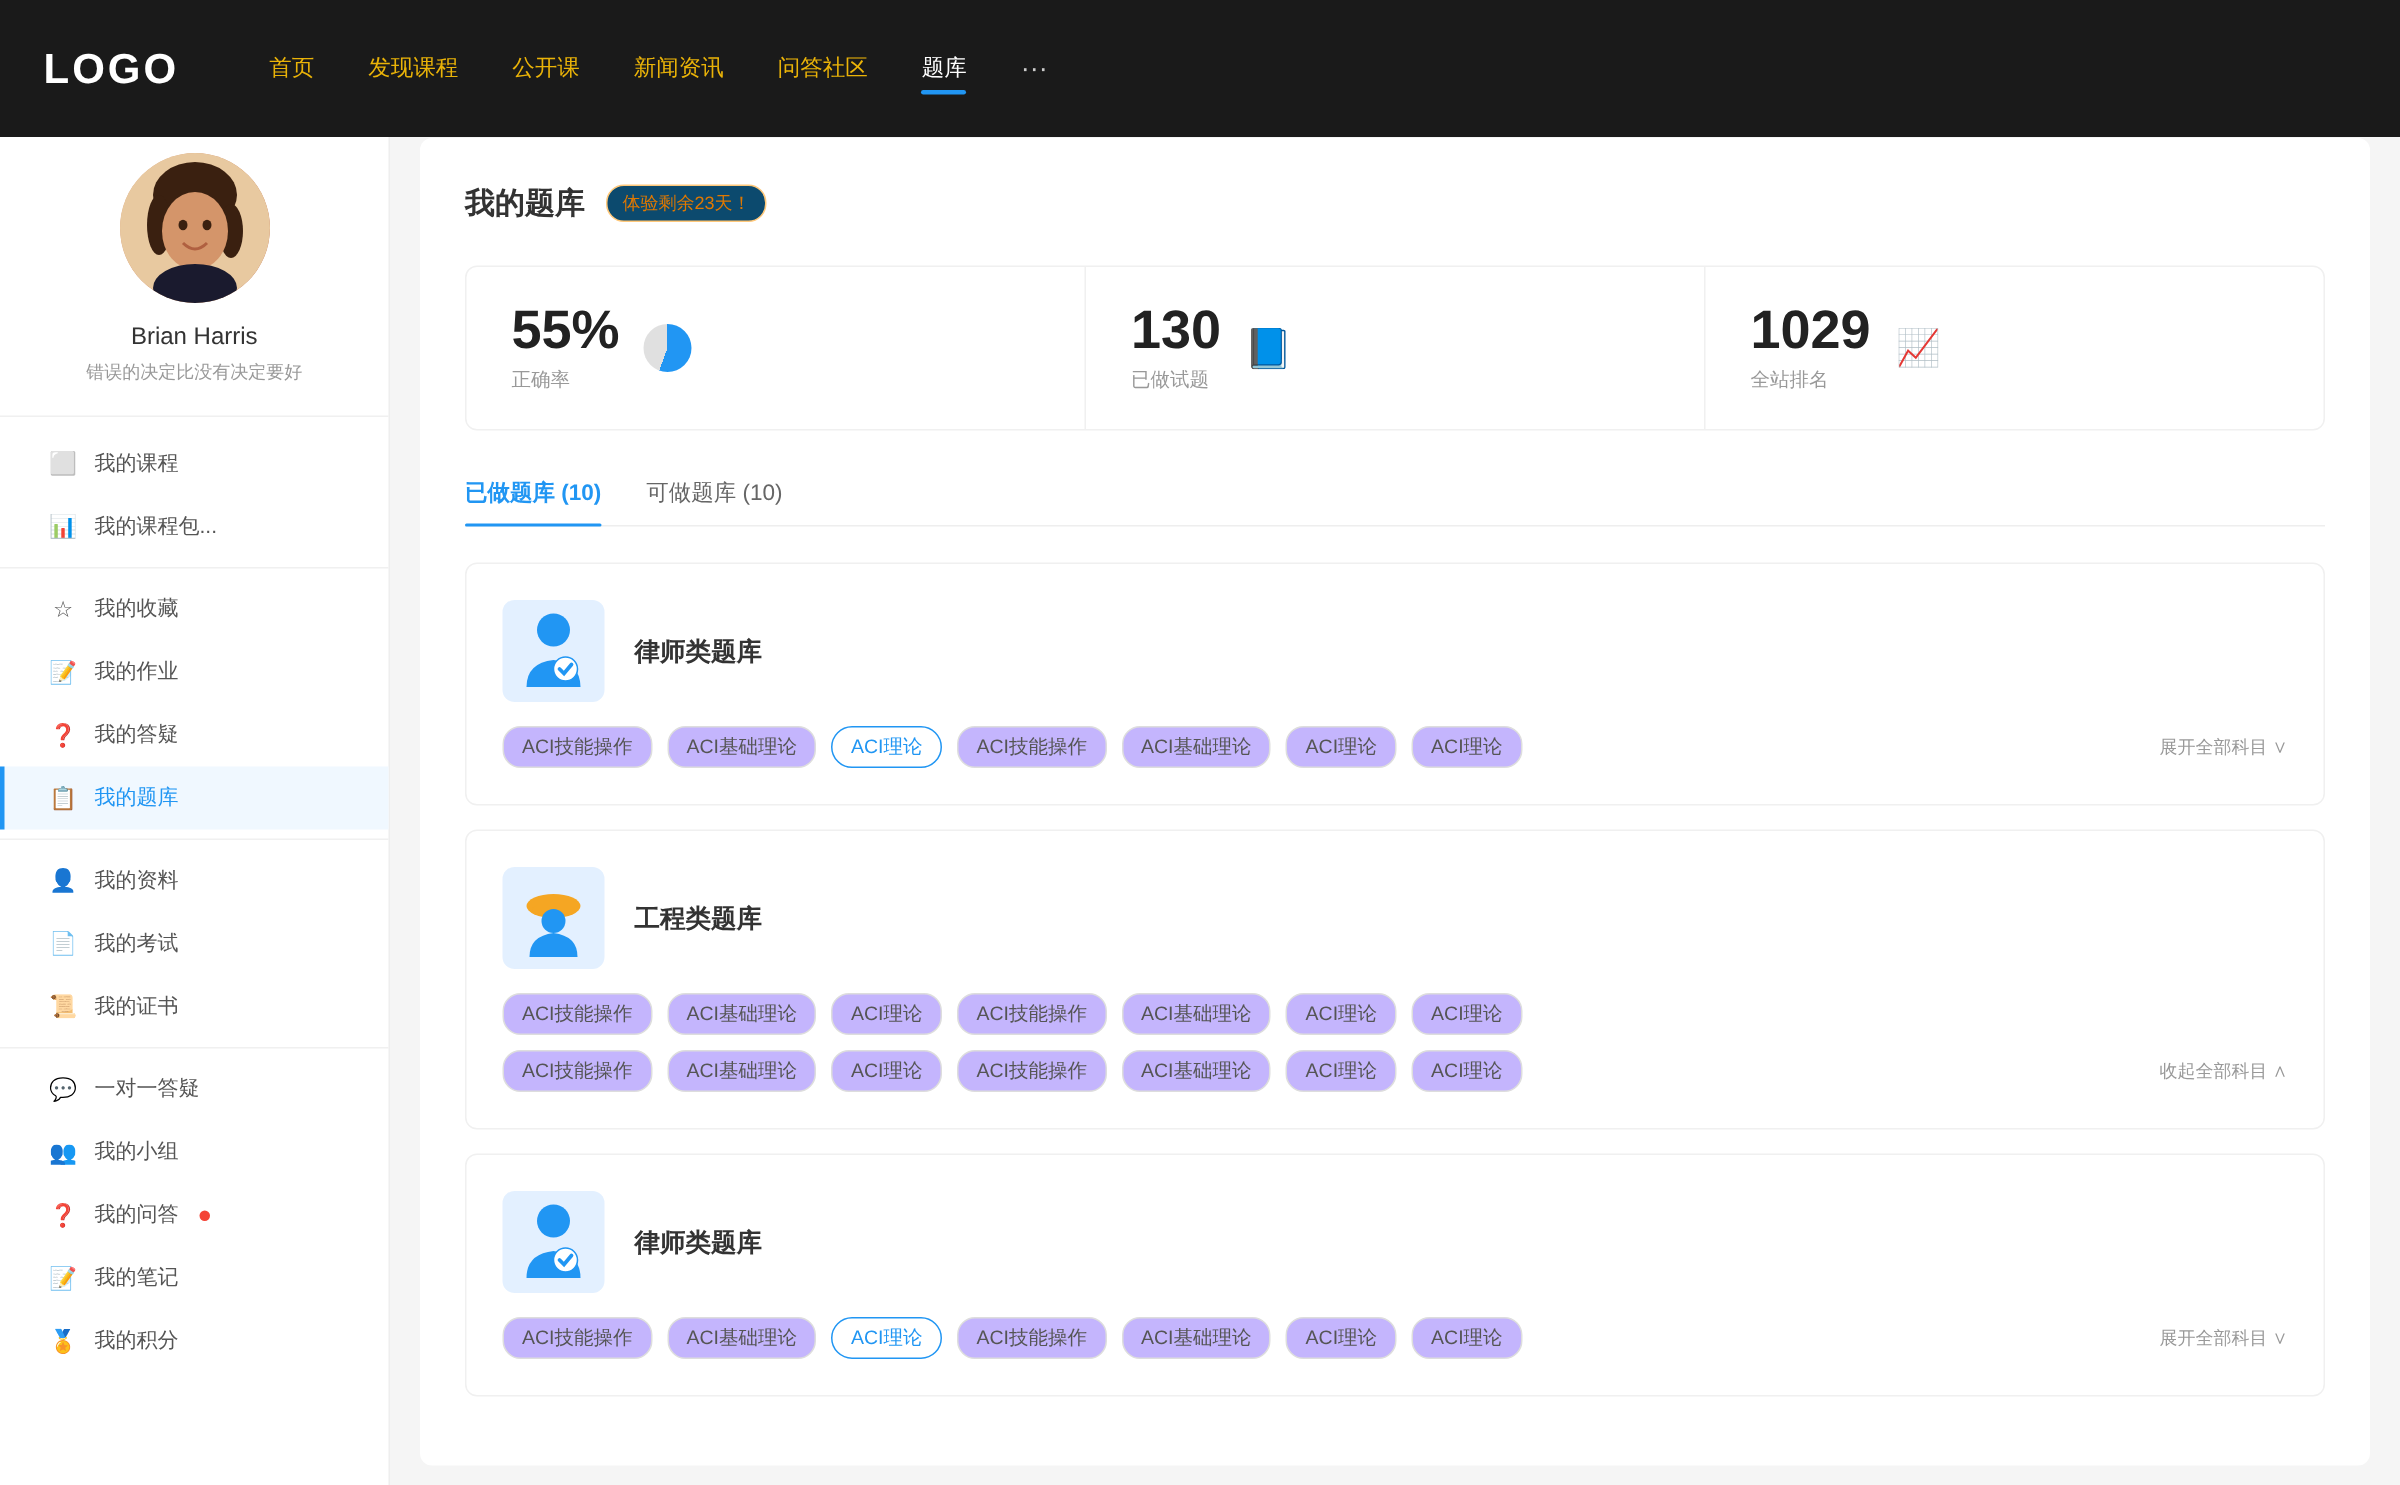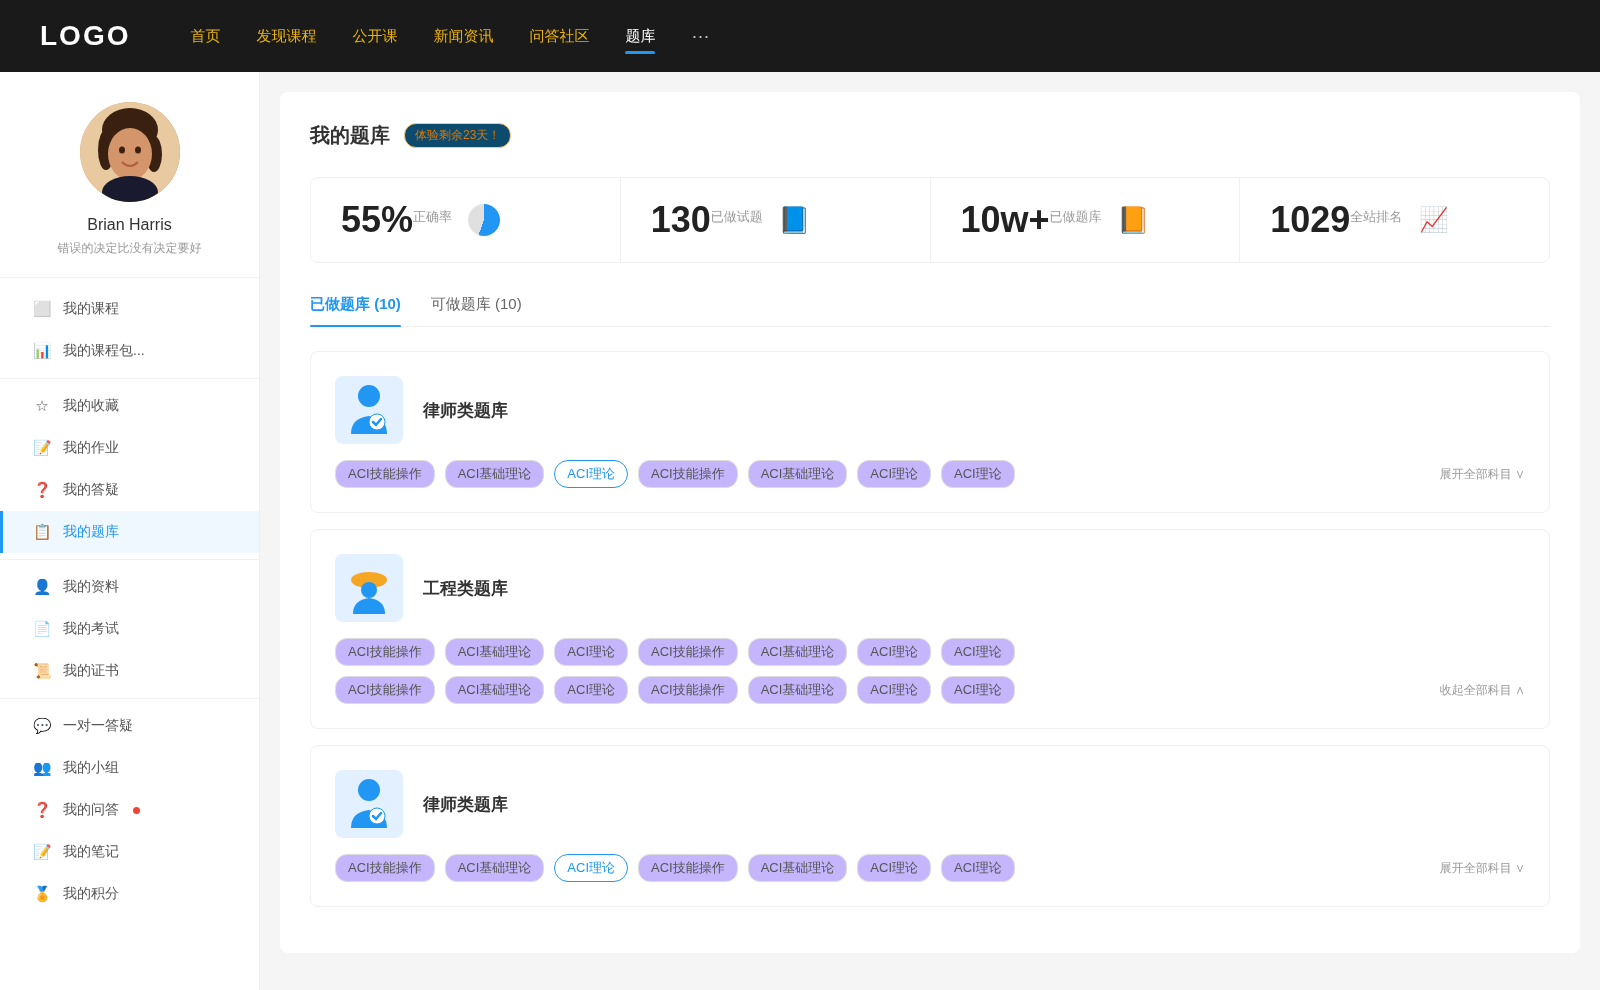--- a/index.html
+++ b/index.html
@@ -1,24 +1,24 @@
 <!DOCTYPE html>
 <html><head>
   <meta charset="utf-8">
   <style>
     * { box-sizing: border-box; margin: 0; padding: 0; }
     body { font-family: -apple-system, BlinkMacSystemFont, 'PingFang SC', 'Microsoft YaHei', sans-serif; background: #f5f5f5; color: #333; }
 
     
     .navbar {
       background: #1a1a1a;
-      height: 72px;
-      display: flex;
-      align-items: center;
-      padding: 0 40px;
+      height: 91px;
+      display: flex;
+      align-items: center;
+      padding: 0 29px;
       position: fixed;
       top: 0; left: 0; right: 0;
       z-index: 100;
     }
     .nav-logo {
       color: #fff;
       font-size: 28px;
       font-weight: bold;
       margin-right: 60px;
       letter-spacing: 2px;
@@ -199,21 +199,21 @@
     }
     .stat-card {
       flex: 1;
       padding: 24px 30px;
       display: flex;
       align-items: center;
       gap: 14px;
       border-right: 1px solid #f0f0f0;
     }
     .stat-card:last-child { border-right: none; }
-    .stat-text { display: flex; flex-direction: row; }
+    .stat-text { display: flex; flex-direction: column; }
     .stat-value {
       font-size: 36px;
       font-weight: 700;
       color: #222;
       line-height: 1;
     }
     .stat-label {
       font-size: 13px;
       color: #999;
       margin-top: 6px;
@@ -445,27 +445,20 @@
         </div>
 
         <div class="stat-card">
           <div class="stat-text">
             <span class="stat-value">130</span>
             <span class="stat-label">已做试题</span>
           </div>
           <div class="stat-icon book-icon-blue">📘</div>
         </div>
 
-        <div class="stat-card">
-          <div class="stat-text">
-            <span class="stat-value">10w+</span>
-            <span class="stat-label">已做题库</span>
-          </div>
-          <div class="stat-icon book-icon-orange">📙</div>
-        </div>
 
         <div class="stat-card">
           <div class="stat-text">
             <span class="stat-value">1029</span>
             <span class="stat-label">全站排名</span>
           </div>
           <div class="stat-icon chart-icon-red">📈</div>
         </div>
       </div>
 

